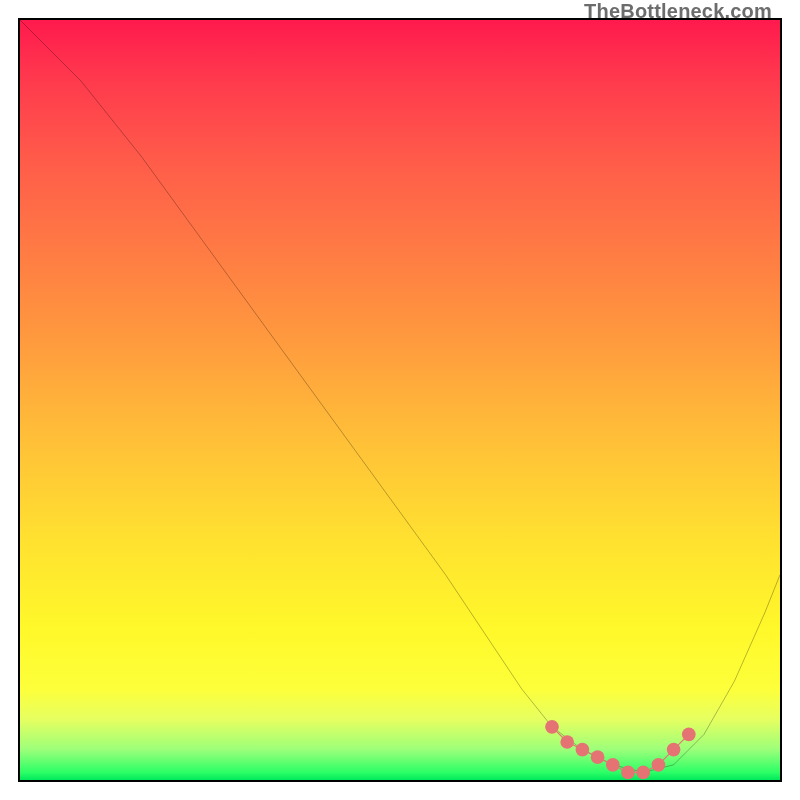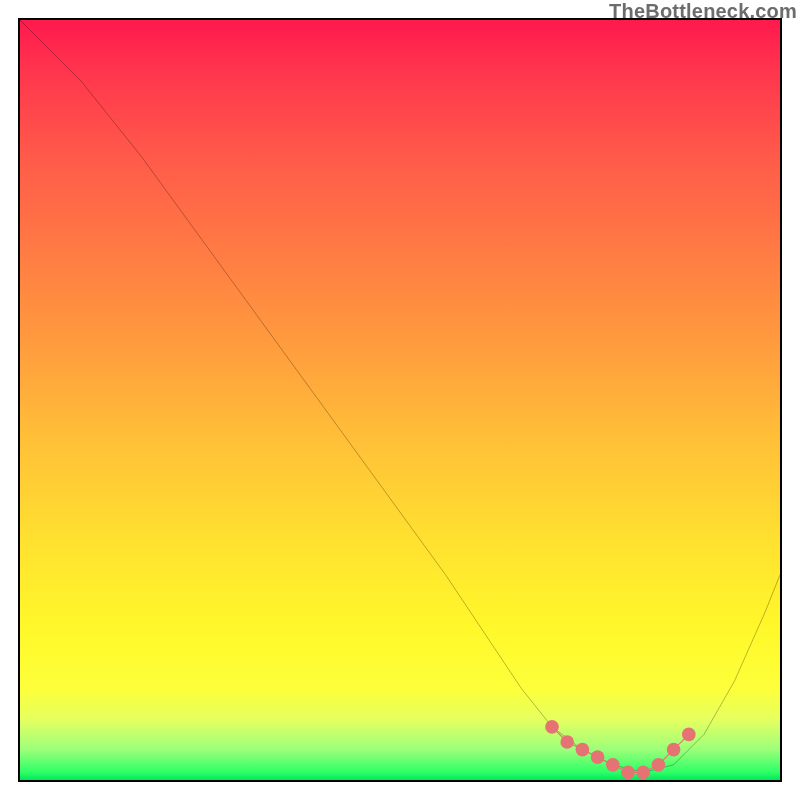--- a/index.html
+++ b/index.html
@@ -48,21 +48,21 @@
   }
   svg.curve {
     position: absolute;
     inset: 0;
     width: 100%;
     height: 100%;
   }
   .watermark {
     position: absolute;
     top: 0px;
-    right: 3px;
+    right: 28px;
     font-size: 20px;
     font-weight: 600;
     color: #6c6c6c;
     letter-spacing: 0.2px;
     user-select: none;
   }
 </style>
 </head>
 <body>
 

